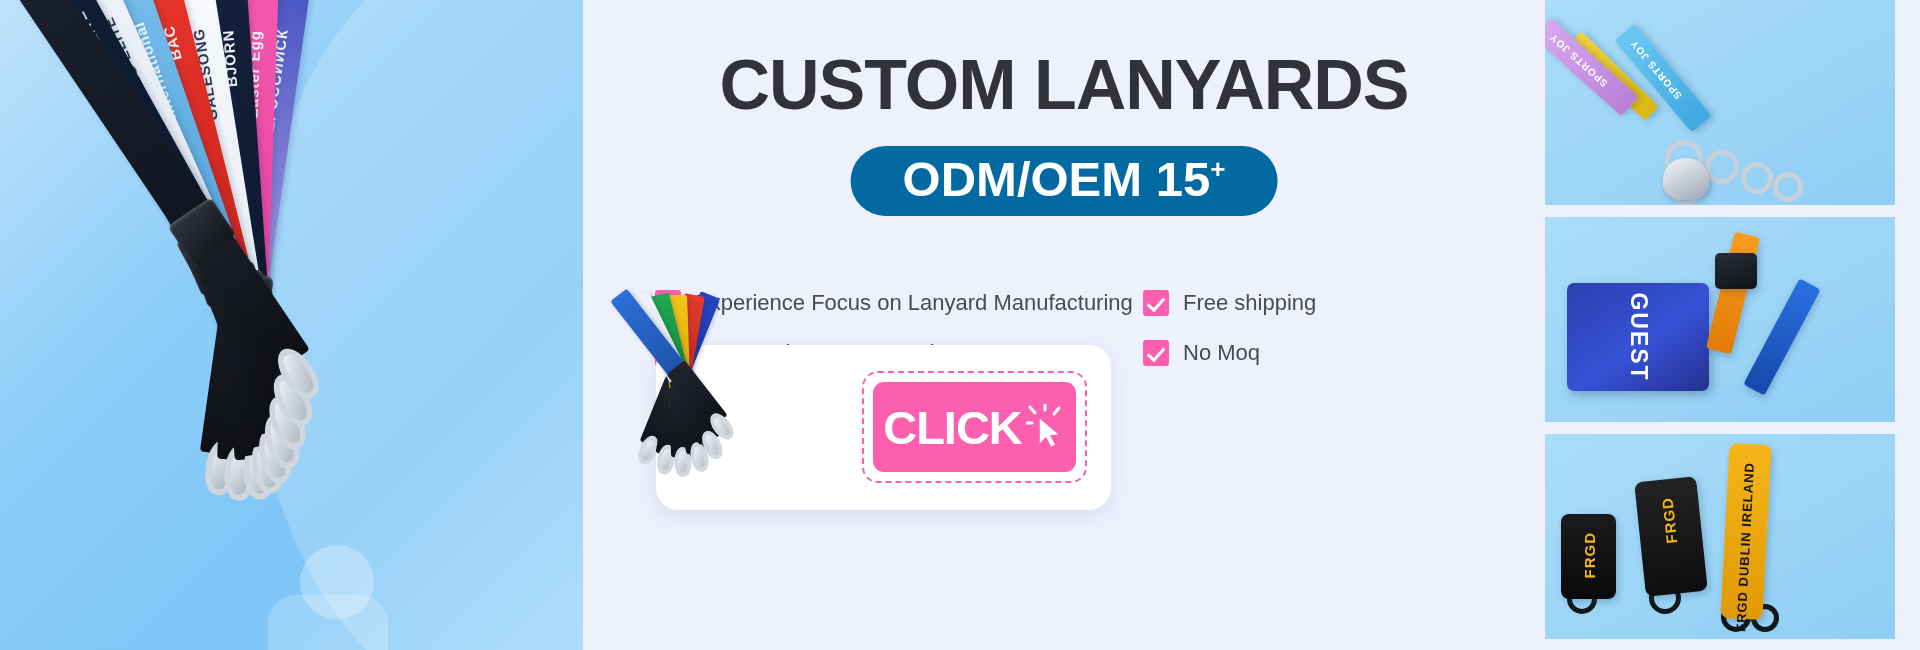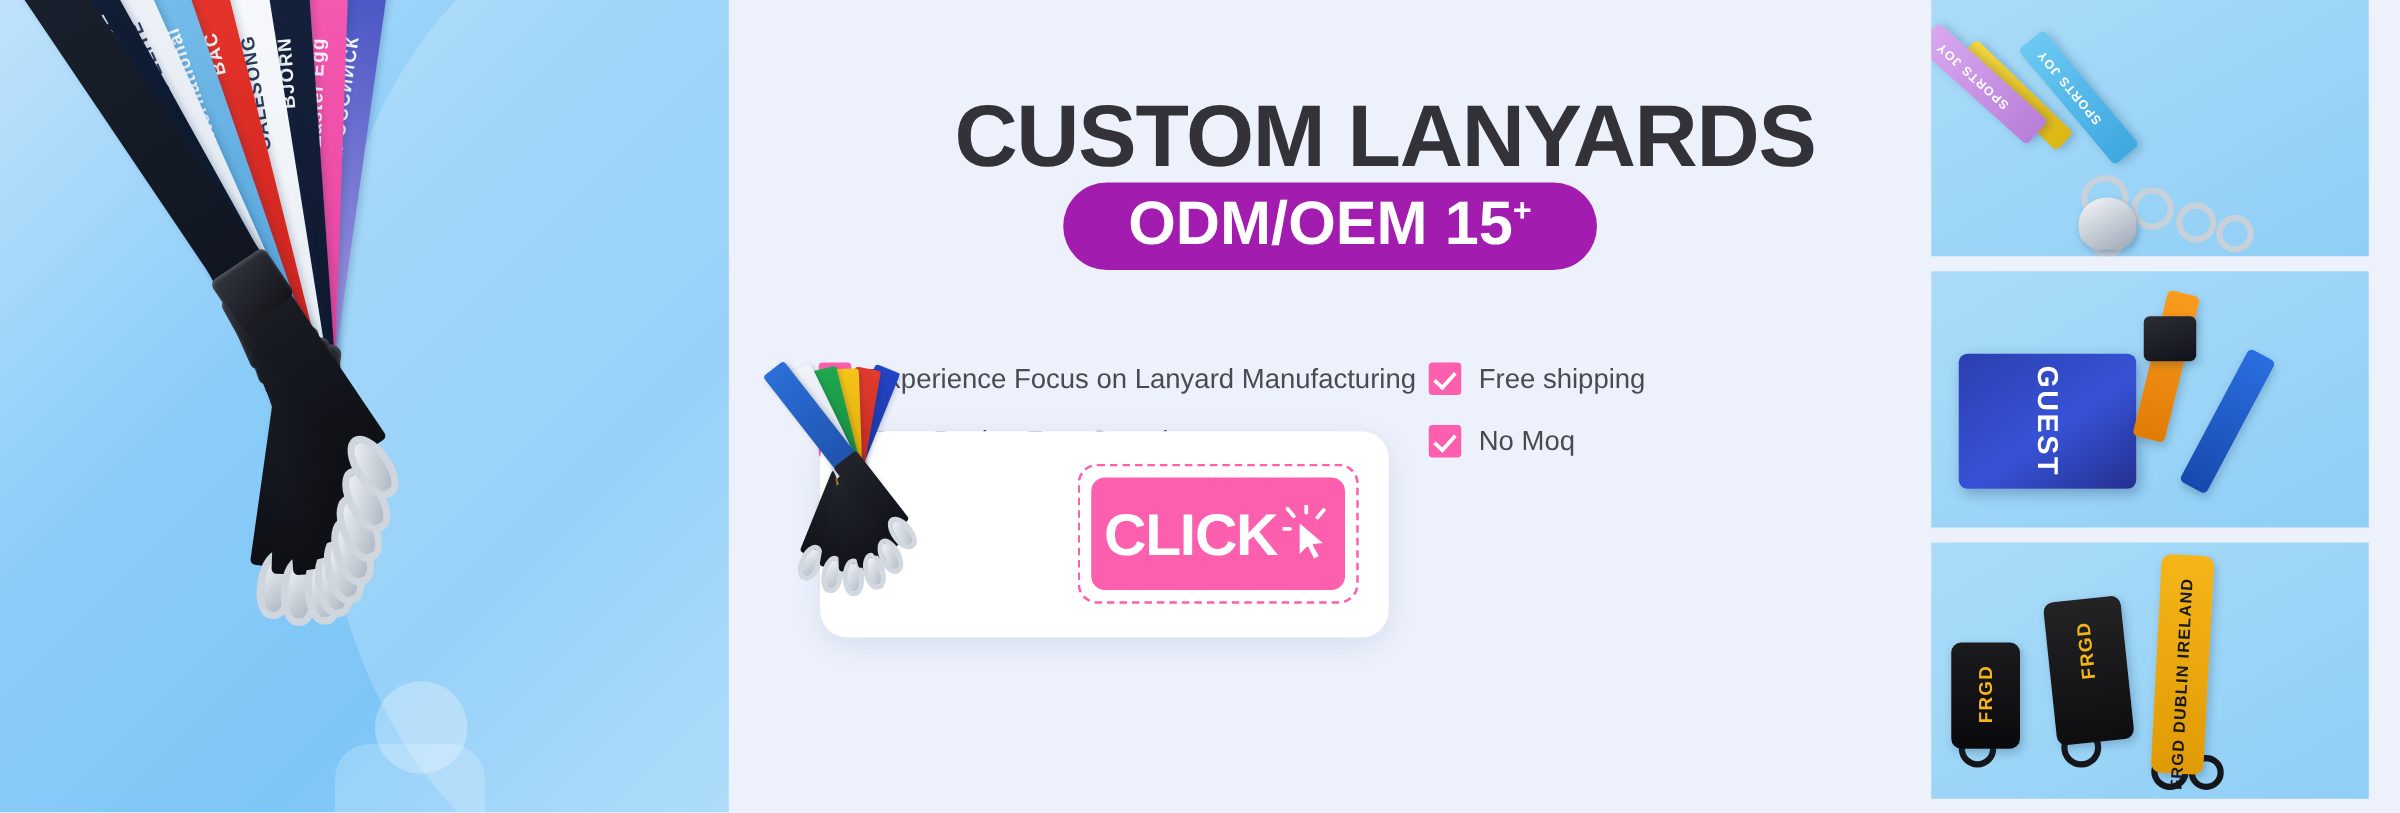--- a/index.html
+++ b/index.html
@@ -79,34 +79,33 @@
     border-radius: 50% 50% 45% 45%;
     background: linear-gradient(130deg,#f2f5f8,#aab4c0);
   }
 
   
   .center {
     position: absolute; left: 583px; top: 0;
     width: 962px; height: 650px;
   }
   .headline {
-    position: absolute; left: 50%; top: 74px;
+    position: absolute; left: 50%; top: 50px;
     transform: translateX(-50%);
     font-size: 70px; line-height: 1;
     font-weight: 900; letter-spacing: -1px;
     color: #333238;
     white-space: nowrap;
     font-family: "Liberation Sans", sans-serif;
     font-stretch: condensed;
-    margin-left: 44px;
   }
   .subpill {
     position: absolute; left: 50%; top: 146px;
     transform: translateX(-50%);
-    background: #a21caf;
+    background: #0369a1;
     border-radius: 40px;
     padding: 9px 52px 12px 52px;
     display: flex; align-items: baseline; gap: 0;
     white-space: nowrap;
   }
   .subpill .st {
     font-size: 49px; font-weight: 900; color: #ffffff;
     letter-spacing: 0px; line-height: 1;
   }
   .subpill .sup {

